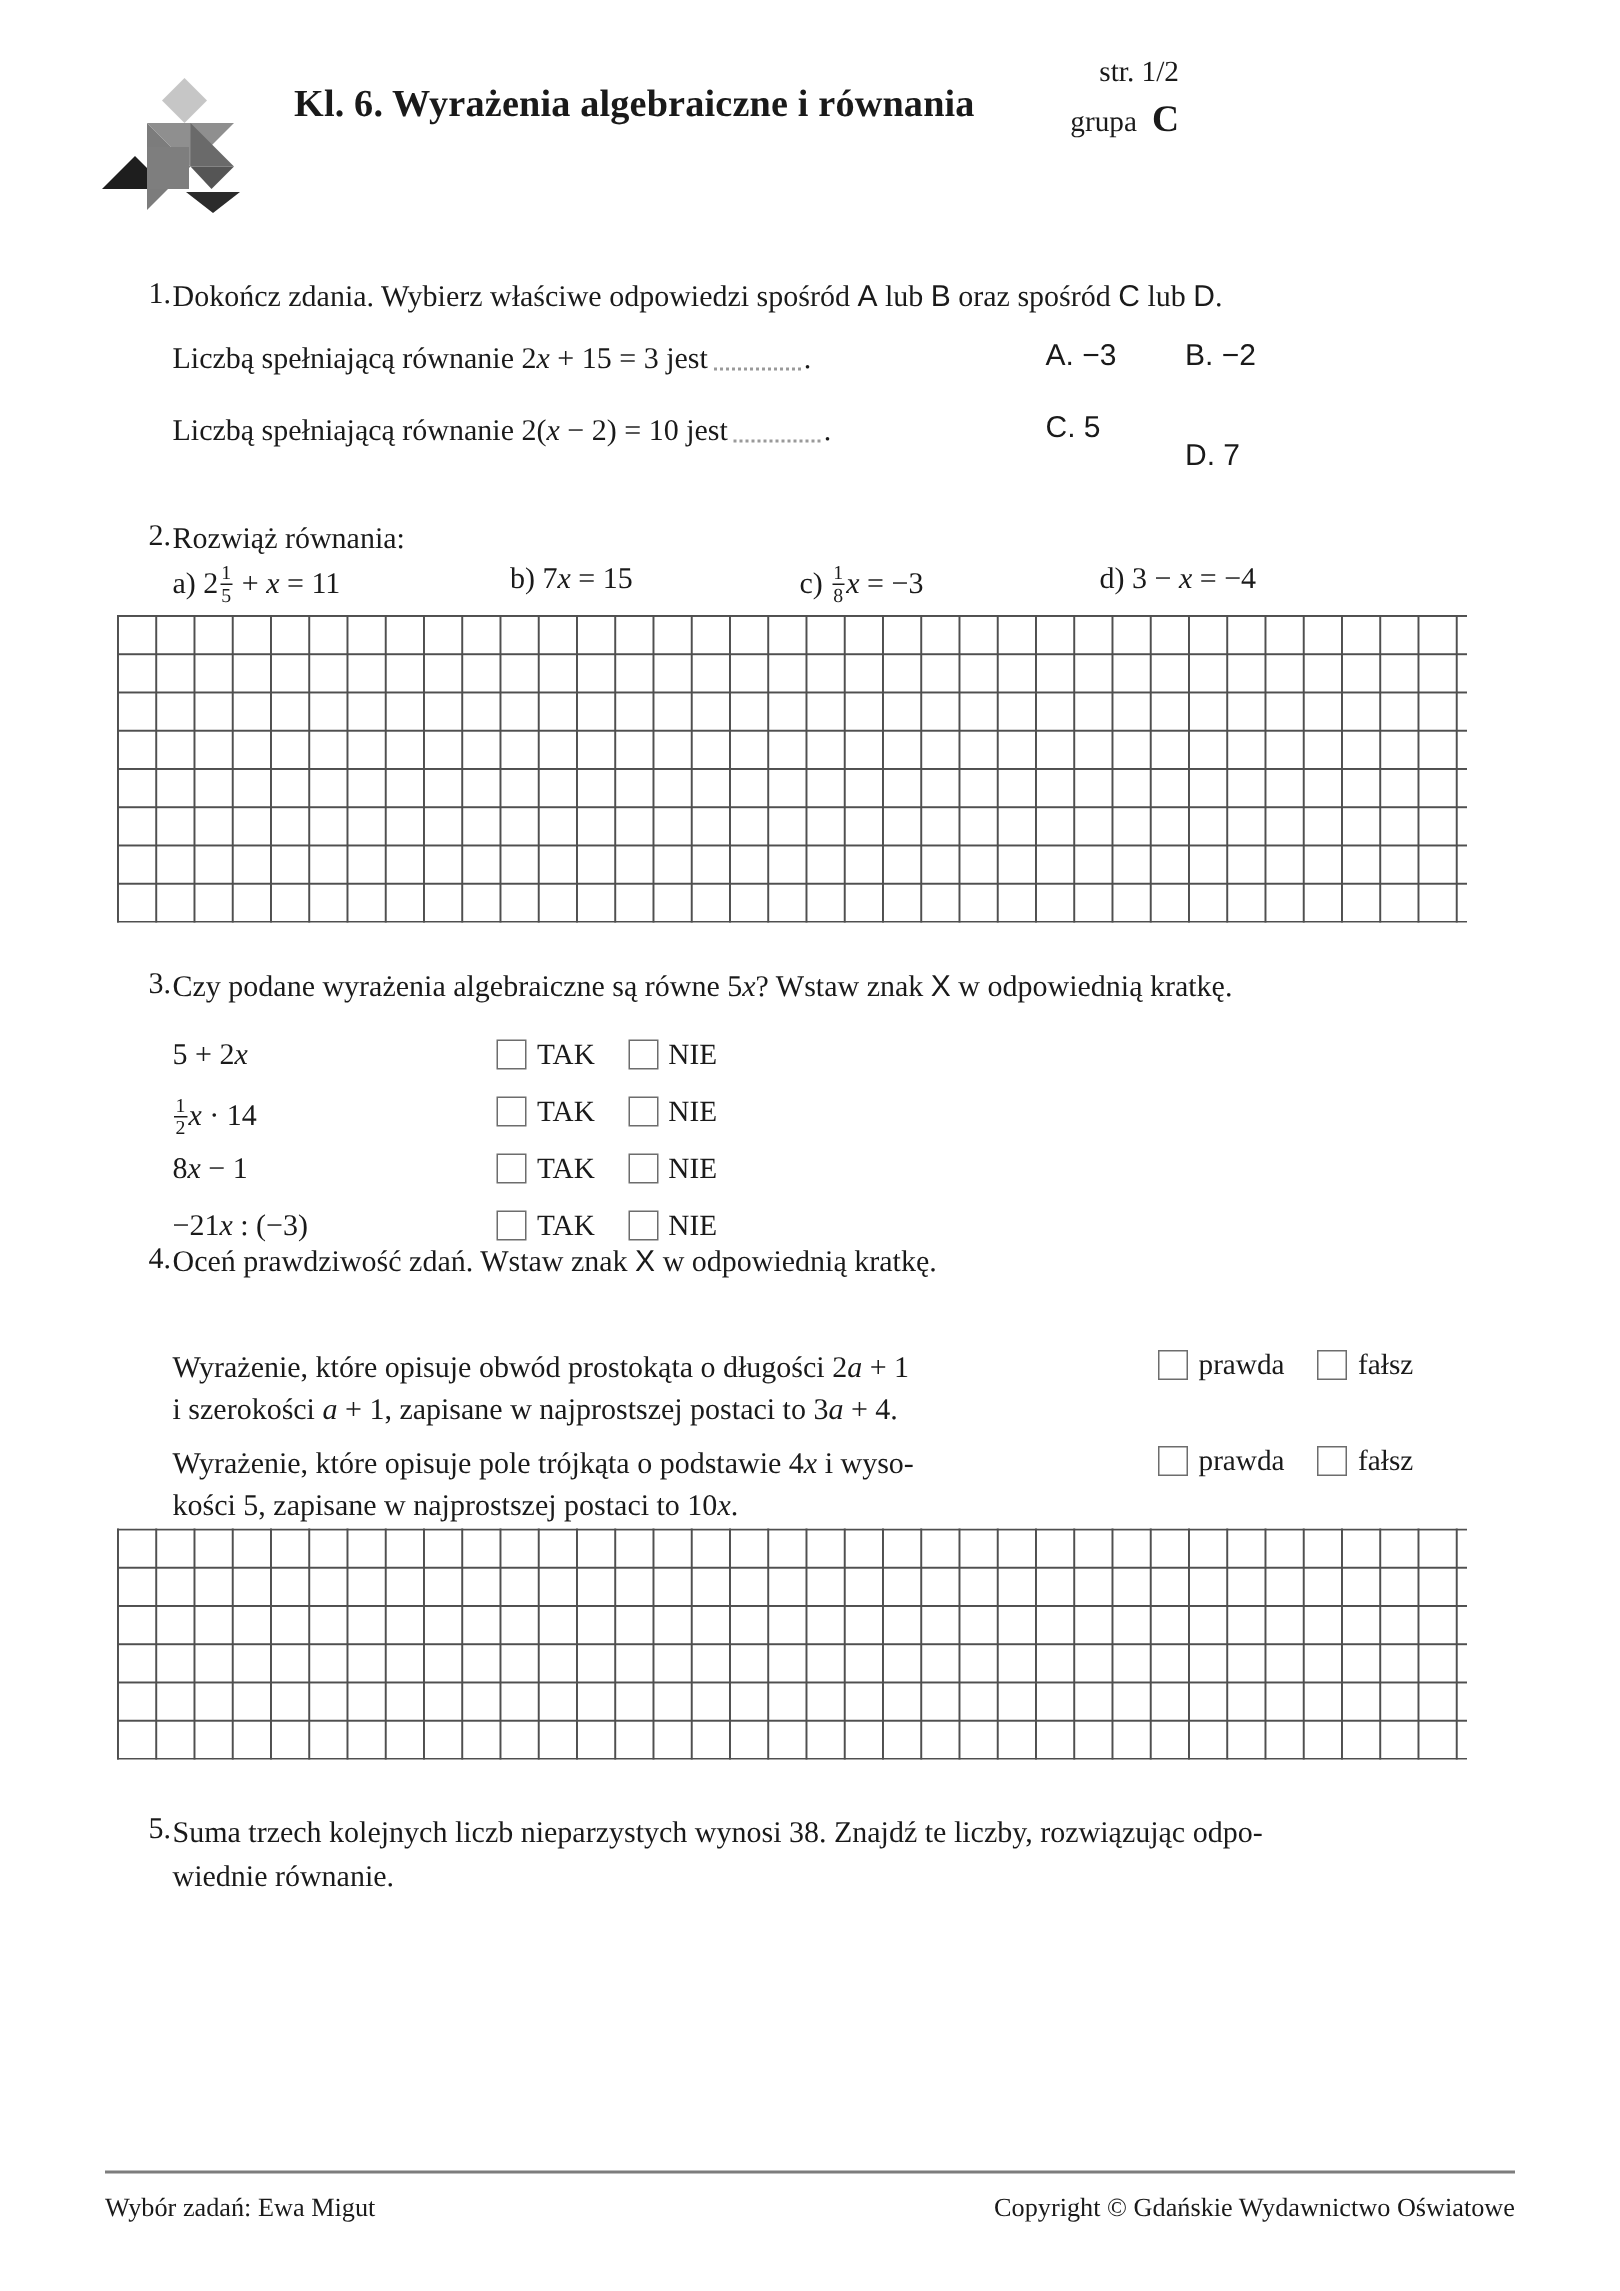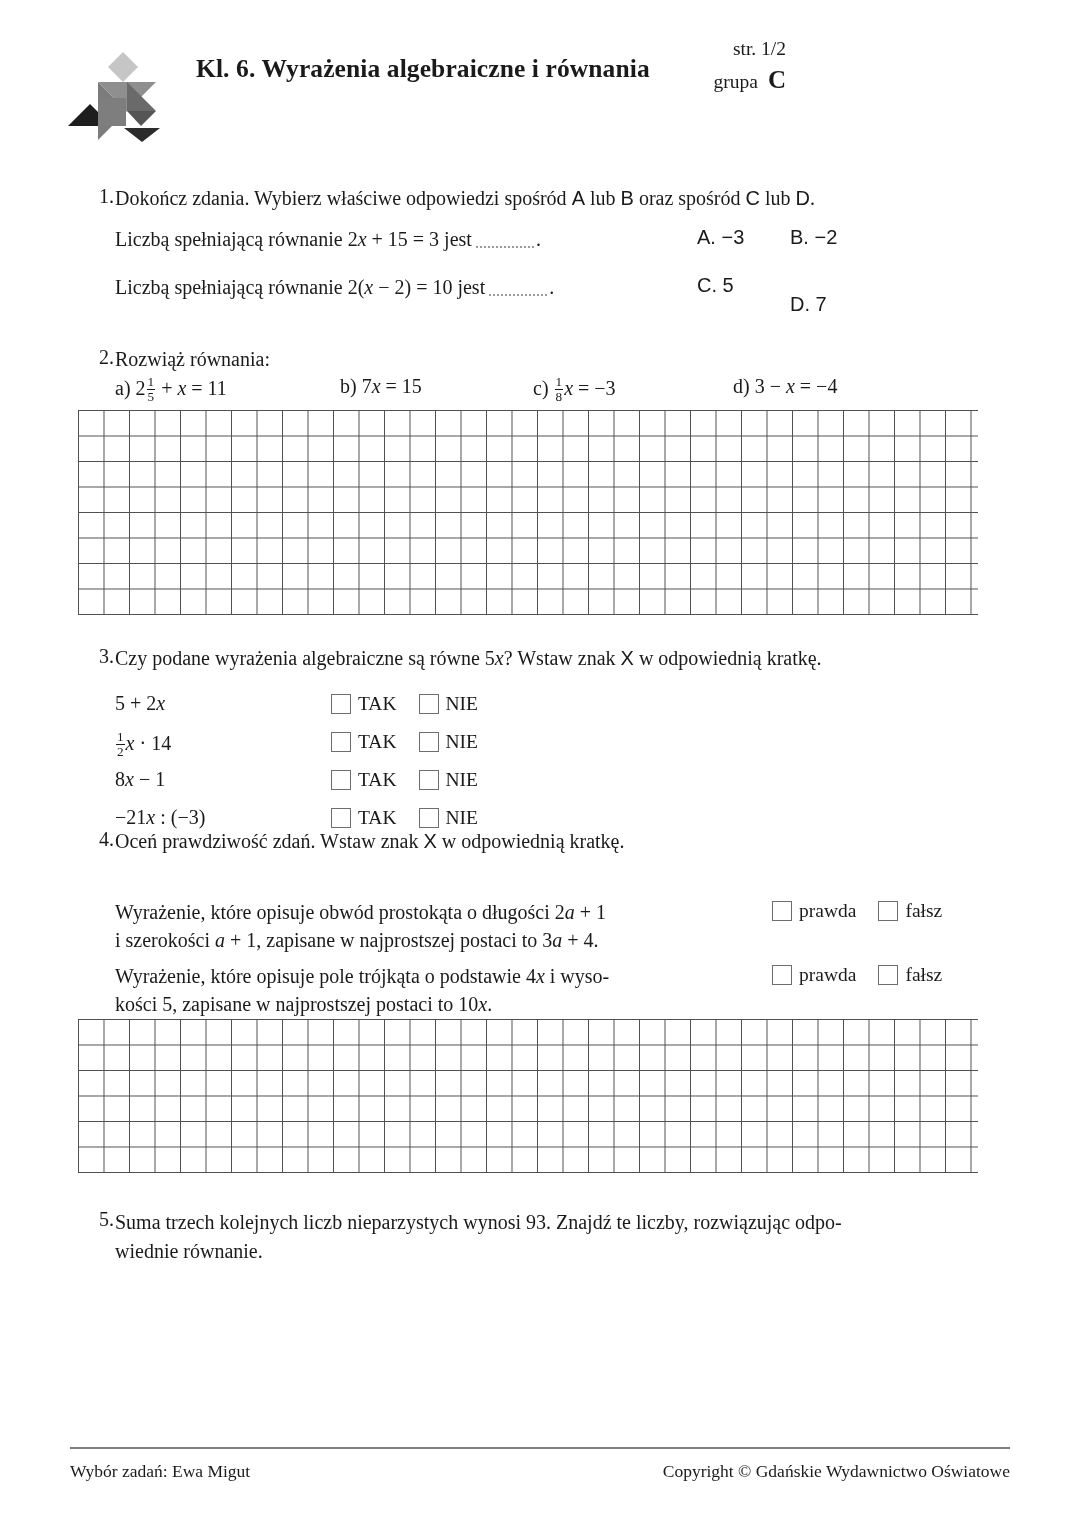--- a/index.html
+++ b/index.html
@@ -259,21 +259,21 @@
     <div class="tf" style="left:772px;top:964px;">
       <span class="cb-group"><span class="cbox"></span><span class="cb-label">prawda</span></span><span class="cb-group"><span class="cbox"></span><span class="cb-label">fałsz</span></span>
     </div>
   </div>
 
   <div class="grid" style="left:78px;top:1019px;width:900px;height:154px;"></div>
 
   <div class="ex" style="left:0;top:0;">
     <div class="ex-num" style="left:84px;top:1208px;">5.</div>
     <div style="position:absolute;left:115px;top:1208px;font-size:20px;line-height:1.45;white-space:nowrap;">
-      <span>Suma trzech kolejnych liczb nieparzystych wynosi 93. Znajdź te liczby, rozwiązując odpo-</span><br>
+      <span>Suma trzech kolejnych liczb nieparzystych wynosi 38. Znajdź te liczby, rozwiązując odpo-</span><br>
       <span>wiednie równanie.</span>
     </div>
   </div>
 
   <div class="footer-rule"></div>
   <div class="footer-left">Wybór zadań: Ewa Migut</div>
   <div class="footer-right">Copyright © Gdańskie Wydawnictwo Oświatowe</div>
 
 </div>
 

